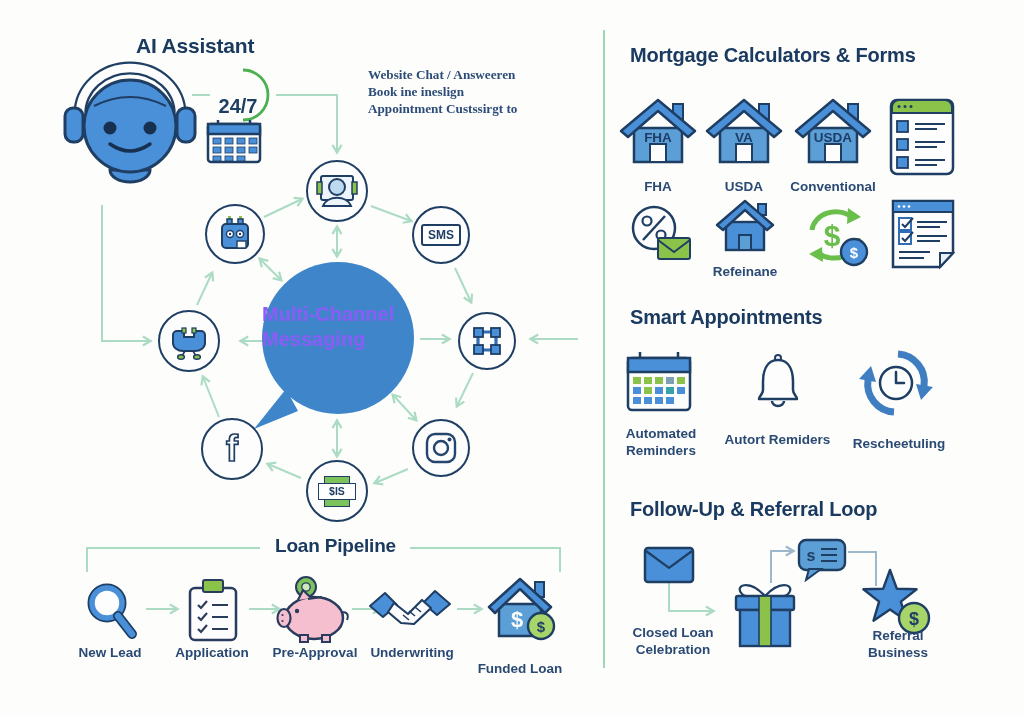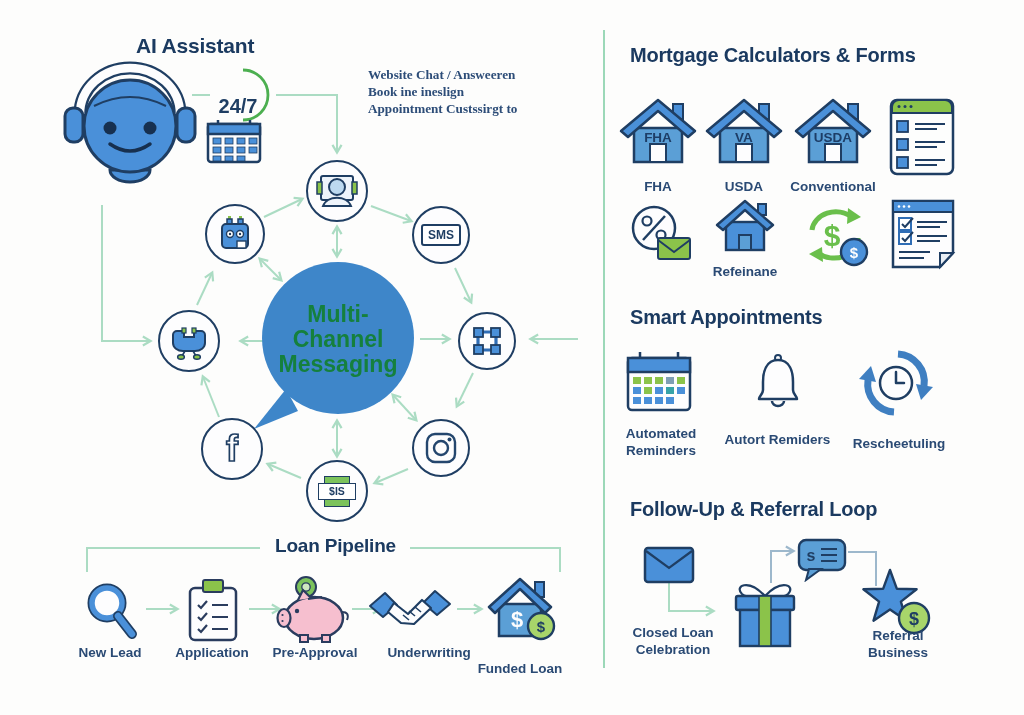--- a/index.html
+++ b/index.html
@@ -14,21 +14,21 @@
   #overlay{position:absolute;left:0;top:0;z-index:1;pointer-events:none;}
   .icon{z-index:2;}
   .smsbox{border:2px solid #1f3e63;border-radius:3px;background:#fff;padding:2px 5px;
           font-size:12px;font-weight:700;color:#1f3e63;}
   .moneysms{display:flex;flex-direction:column;align-items:center;}
   .moneysms .bar{width:26px;height:8px;background:#7cc35c;border:1.5px solid #1f3e63;box-sizing:border-box;}
   .moneysms .mid{width:38px;height:17px;background:#fff;border:1.5px solid #1f3e63;box-sizing:border-box;
           margin:-1px 0;display:flex;align-items:center;justify-content:center;
           font-size:10.5px;font-weight:700;color:#1f3e63;z-index:1;}
   #hub{background:#3e86c9;border-radius:50%;z-index:2;}
-  #hub-text{z-index:3;text-align:center;color:#15803d;font-weight:700;font-size:23px;line-height:25px;}
+  #hub-text{z-index:3;color:#8b5cf6;font-weight:700;font-size:20px;line-height:25px;}
   .intro{font-size:13.2px;font-weight:600;color:#2d4d78;line-height:17px;z-index:3;font-family:Liberation Serif, serif;}
   .badge247{font-size:20px;font-weight:700;color:#1f3e63;text-align:center;z-index:3;}
 </style>
 </head>
 <body>
 
 <div id="canvas">
 
   <svg id="overlay" width="1024" height="715">
     <defs>
@@ -252,21 +252,21 @@
     <rect x="16" y="30" width="42" height="32" fill="#5b9fd6" stroke="#1f3e63" stroke-width="2.5"></rect>
     <polygon points="6,33 37,5 68,33 62,39 37,15 12,39" fill="#4a90d9" stroke="#1f3e63" stroke-width="2.5" stroke-linejoin="round"></polygon>
     <text x="34" y="53" text-anchor="middle" font-size="22" font-weight="bold" fill="#fdfdfe">$</text>
     <circle cx="58" cy="52" r="13" fill="#a8d56a" stroke="#1f3e63" stroke-width="2.4"></circle>
     <text x="58" y="58" text-anchor="middle" font-size="15" font-weight="bold" fill="#1f3e63">$</text>
   </svg>
 
   <div class="abs lbl" style="left:55px;top:644px;width:110px;">New Lead</div>
   <div class="abs lbl" style="left:157px;top:644px;width:110px;">Application</div>
   <div class="abs lbl" style="left:260px;top:644px;width:110px;">Pre-Approval</div>
-  <div class="abs lbl" style="left:374px;top:644px;width:110px;">Underwriting</div>
+  <div class="abs lbl" style="left:357px;top:644px;width:110px;">Underwriting</div>
   <div class="abs lbl" style="left:465px;top:660px;width:110px;">Funded Loan</div>
 
   <div class="abs hdr" style="left:630px;top:44px;width:340px;">Mortgage Calculators &amp; Forms</div>
 
   <svg class="abs icon" style="left:617px;top:96px;" width="82" height="72" viewBox="0 0 82 72">
     <rect x="56" y="8" width="10" height="15" fill="#4a90d9" stroke="#1f3e63" stroke-width="2"></rect>
     <rect x="17" y="32" width="48" height="34" fill="#5b9fd6" stroke="#1f3e63" stroke-width="2.5"></rect>
     <polygon points="4,35 41,4 78,35 71,41 41,15 11,41" fill="#4a90d9" stroke="#1f3e63" stroke-width="2.5" stroke-linejoin="round"></polygon>
     <rect x="33" y="48" width="16" height="18" fill="#fdfdfe" stroke="#1f3e63" stroke-width="2"></rect>
   </svg>

